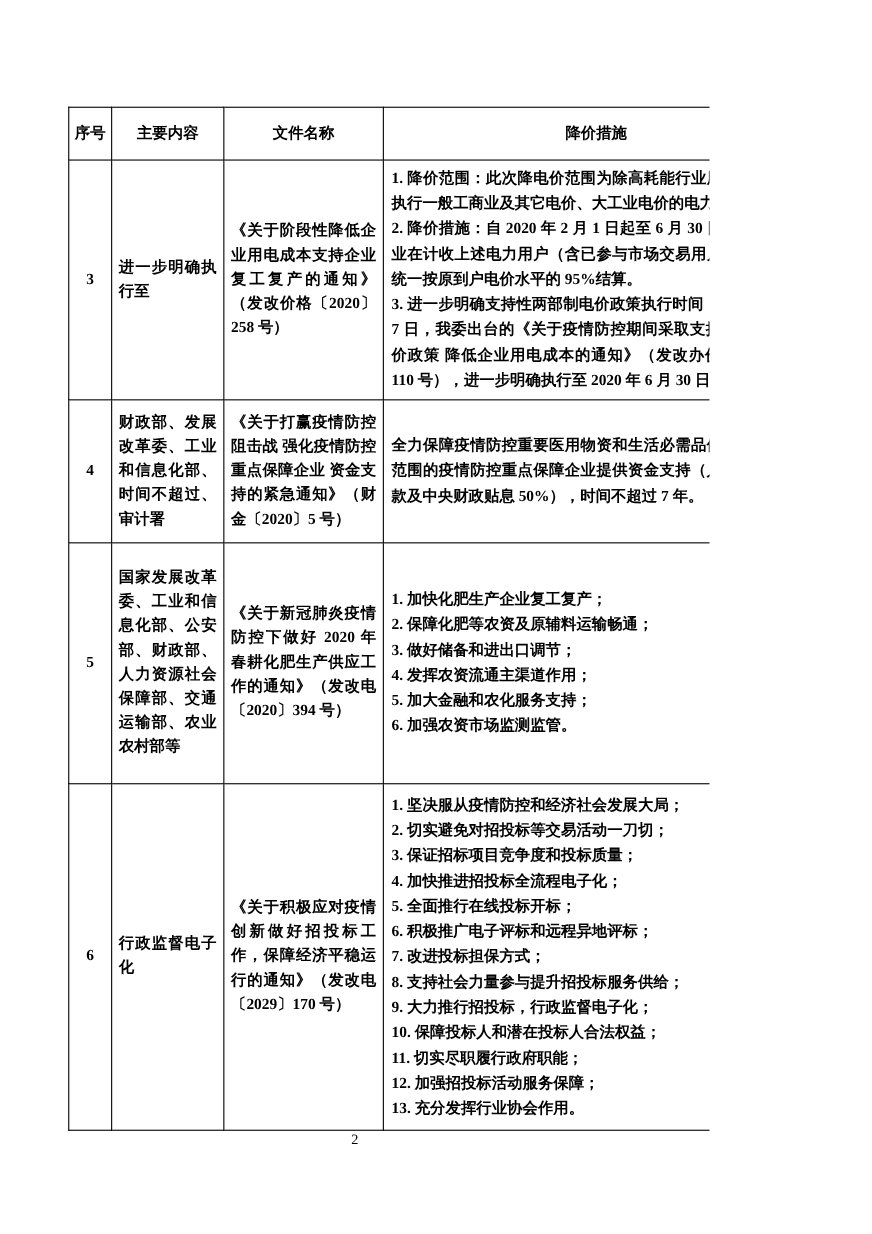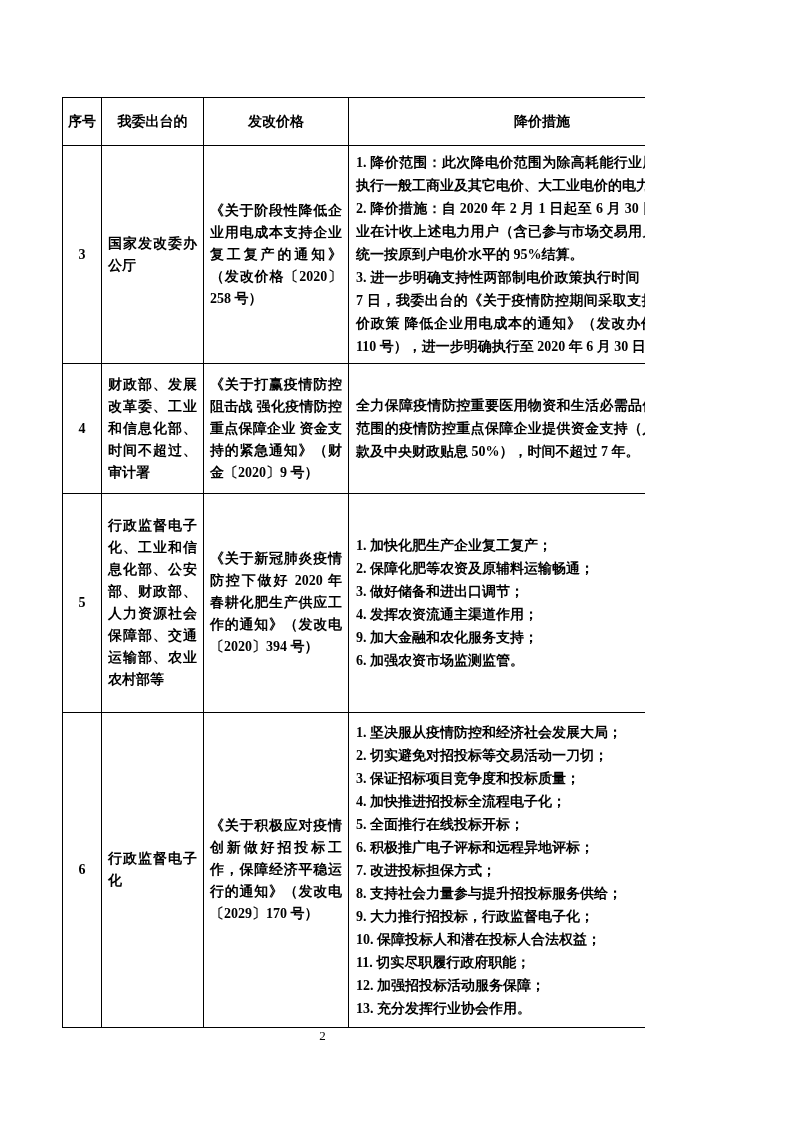--- a/index.html
+++ b/index.html
@@ -83,49 +83,49 @@
   <table class="policy-table">
     <colgroup>
       <col style="width:39px">
       <col style="width:102px">
       <col style="width:145px">
       <col style="width:387px">
     </colgroup>
     <thead>
       <tr>
         <th class="th-no">序号</th>
-        <th>我委出台的</th>
-        <th>发改价格</th>
+        <th>主要内容</th>
+        <th>文件名称</th>
         <th>降价措施</th>
       </tr>
     </thead>
     <tbody>
       <tr class="row-3">
         <td class="cell-no">3</td>
-        <td class="cell-agency">国家发改委办公厅</td>
+        <td class="cell-agency">进一步明确执行至</td>
         <td class="cell-doc">《关于阶段性降低企业用电成本支持企业复工复产的通知》（发改价格〔2020〕258 号）</td>
         <td class="cell-content">1. 降价范围：此次降电价范围为除高耗能行业用户外的，现执行一般工商业及其它电价、大工业电价的电力用户。
 2. 降价措施：自 2020 年 2 月 1 日起至 6 月 30 日止，电网企业在计收上述电力用户（含已参与市场交易用户）电费时，统一按原到户电价水平的 95%结算。
 3. 进一步明确支持性两部制电价政策执行时间：2020 年 2 月 7 日，我委出台的《关于疫情防控期间采取支持性两部制电价政策 降低企业用电成本的通知》（发改办价格〔2020〕110 号），进一步明确执行至 2020 年 6 月 30 日。</td>
       </tr>
       <tr class="row-4">
         <td class="cell-no">4</td>
         <td class="cell-agency">财政部、发展改革委、工业和信息化部、时间不超过、审计署</td>
-        <td class="cell-doc">《关于打赢疫情防控阻击战 强化疫情防控重点保障企业 资金支持的紧急通知》（财金〔2020〕9 号）</td>
+        <td class="cell-doc">《关于打赢疫情防控阻击战 强化疫情防控重点保障企业 资金支持的紧急通知》（财金〔2020〕5 号）</td>
         <td class="cell-content">全力保障疫情防控重要医用物资和生活必需品供应，为符合范围的疫情防控重点保障企业提供资金支持（人民银行再贷款及中央财政贴息 50%），时间不超过 7 年。</td>
       </tr>
       <tr class="row-5">
         <td class="cell-no">5</td>
-        <td class="cell-agency">行政监督电子化、工业和信息化部、公安部、财政部、人力资源社会保障部、交通运输部、农业农村部等</td>
+        <td class="cell-agency">国家发展改革委、工业和信息化部、公安部、财政部、人力资源社会保障部、交通运输部、农业农村部等</td>
         <td class="cell-doc">《关于新冠肺炎疫情防控下做好 2020 年春耕化肥生产供应工作的通知》（发改电〔2020〕394 号）</td>
         <td class="cell-content">1. 加快化肥生产企业复工复产；
 2. 保障化肥等农资及原辅料运输畅通；
 3. 做好储备和进出口调节；
 4. 发挥农资流通主渠道作用；
-9. 加大金融和农化服务支持；
+5. 加大金融和农化服务支持；
 6. 加强农资市场监测监管。</td>
       </tr>
       <tr class="row-6">
         <td class="cell-no">6</td>
         <td class="cell-agency">行政监督电子化</td>
         <td class="cell-doc">《关于积极应对疫情创新做好招投标工作，保障经济平稳运行的通知》（发改电〔2029〕170 号）</td>
         <td class="cell-content">1. 坚决服从疫情防控和经济社会发展大局；
 2. 切实避免对招投标等交易活动一刀切；
 3. 保证招标项目竞争度和投标质量；
 4. 加快推进招投标全流程电子化；

